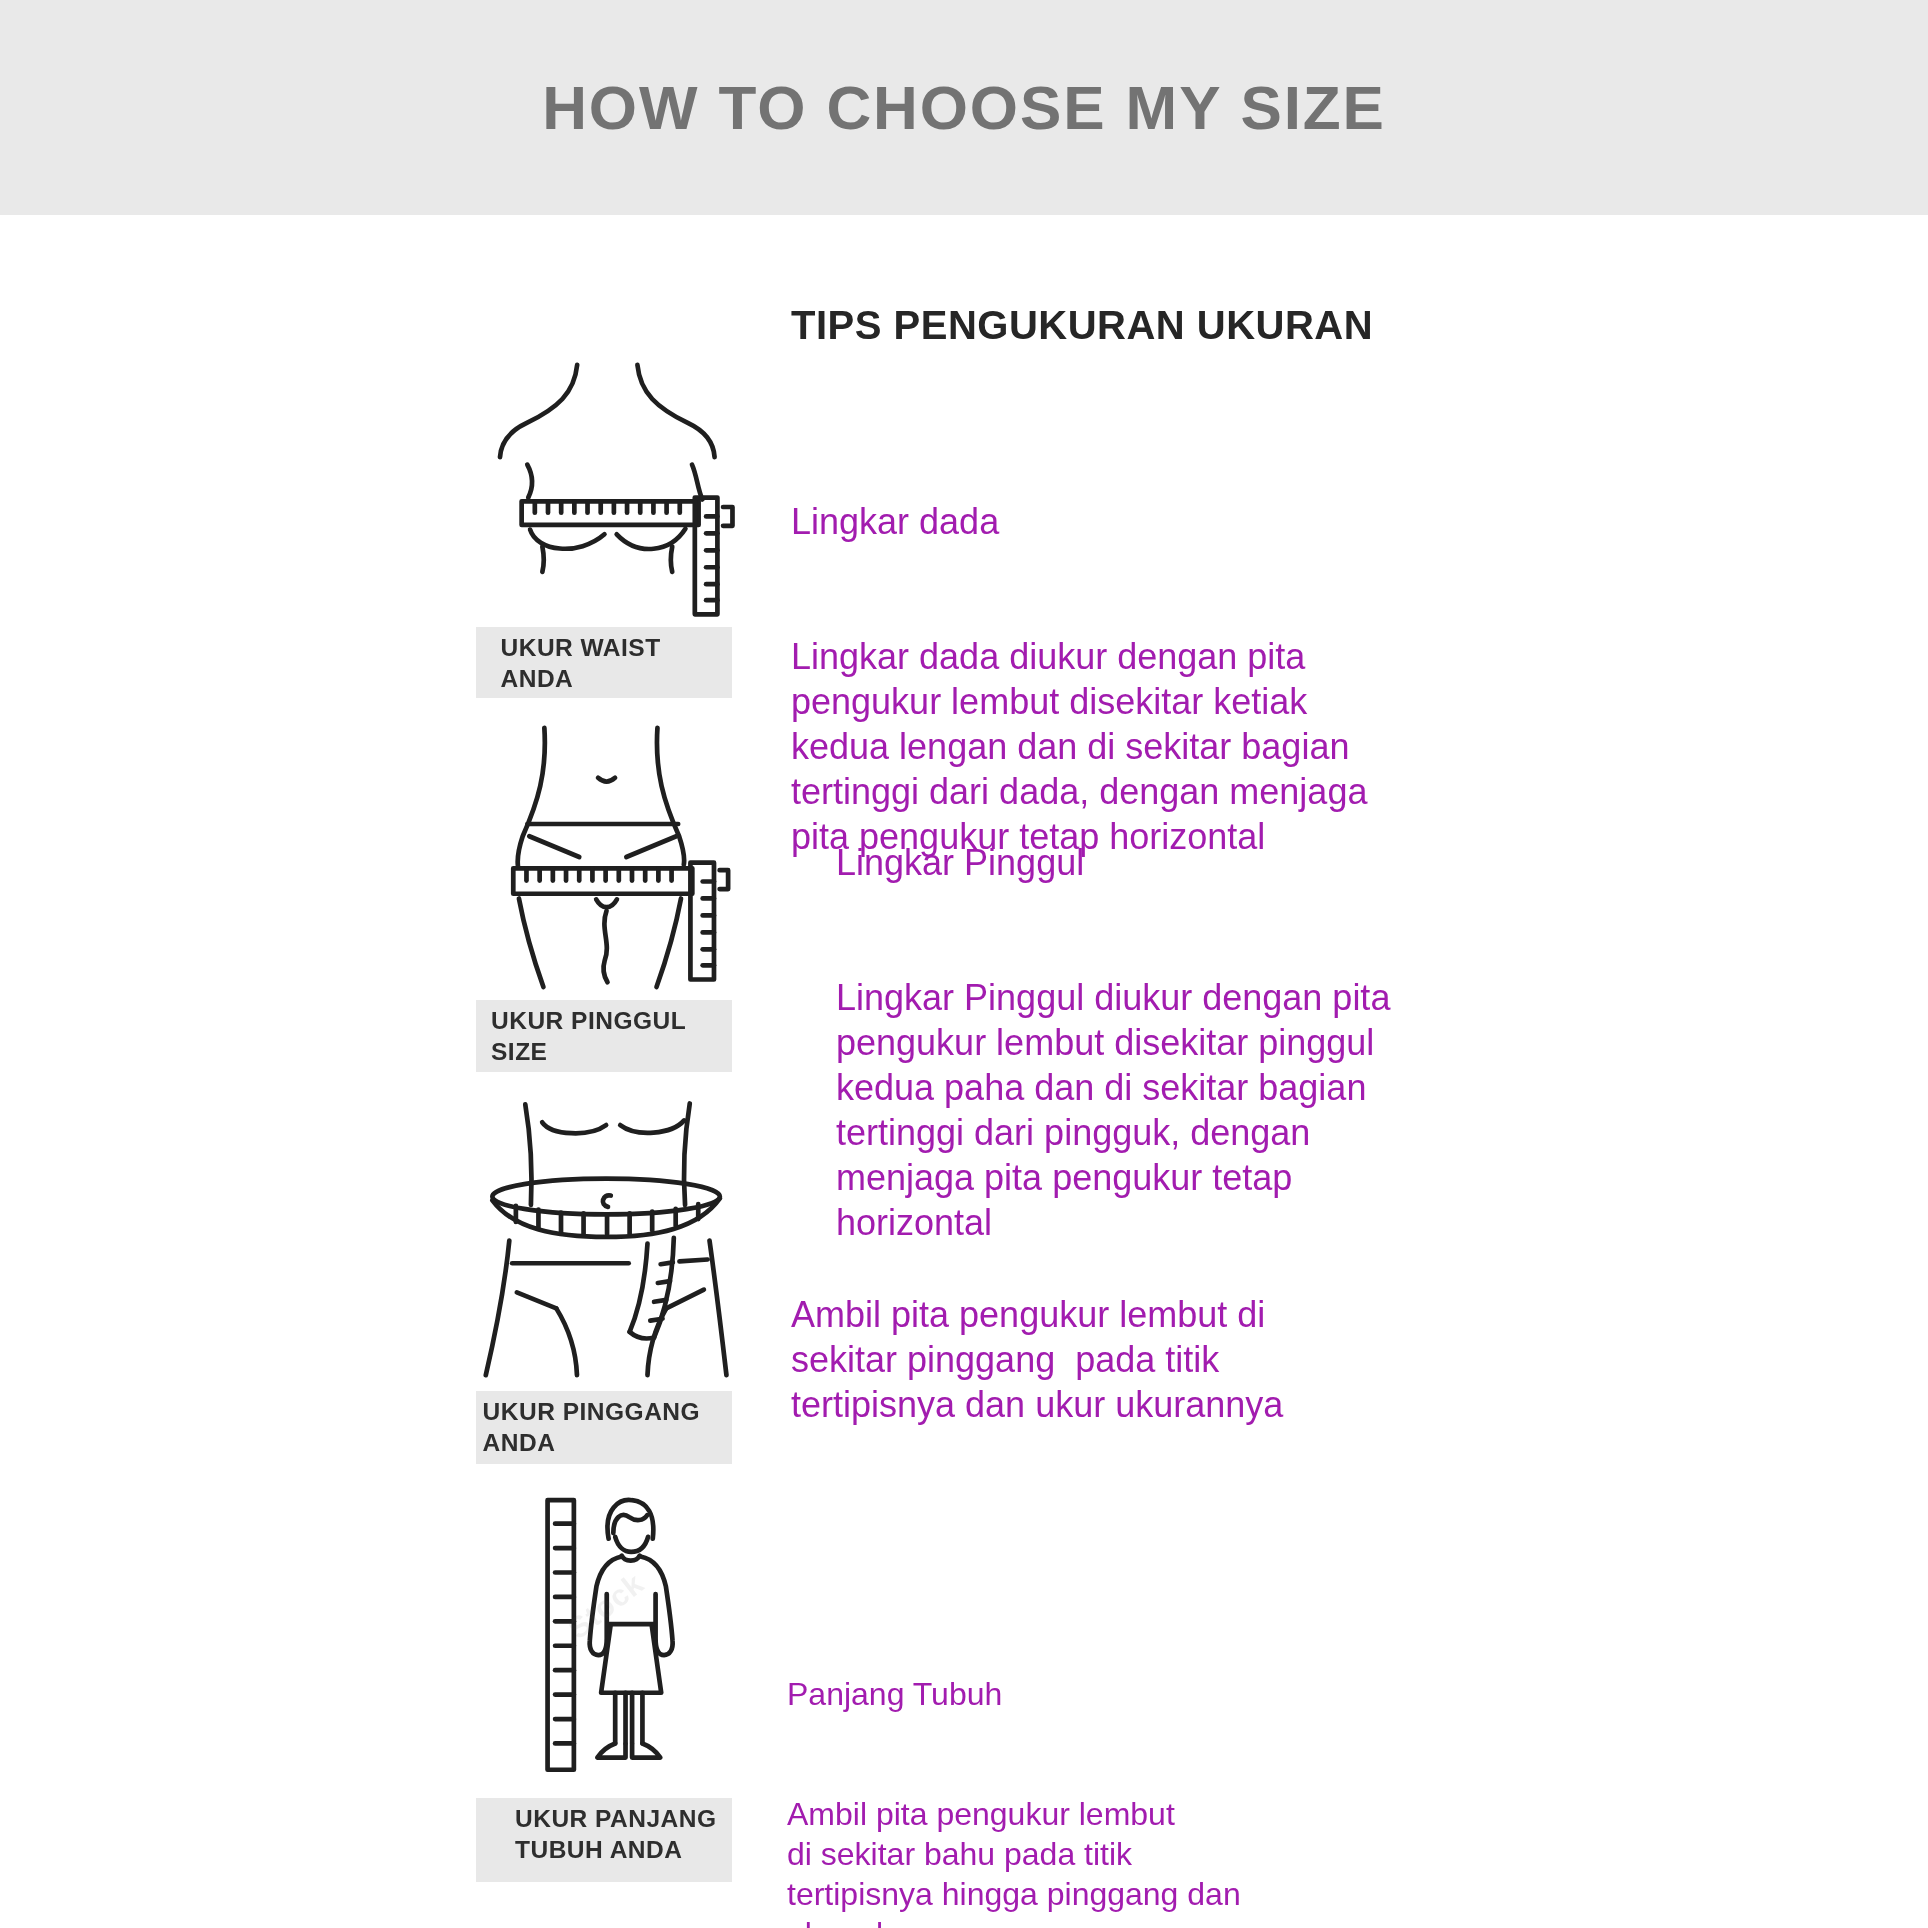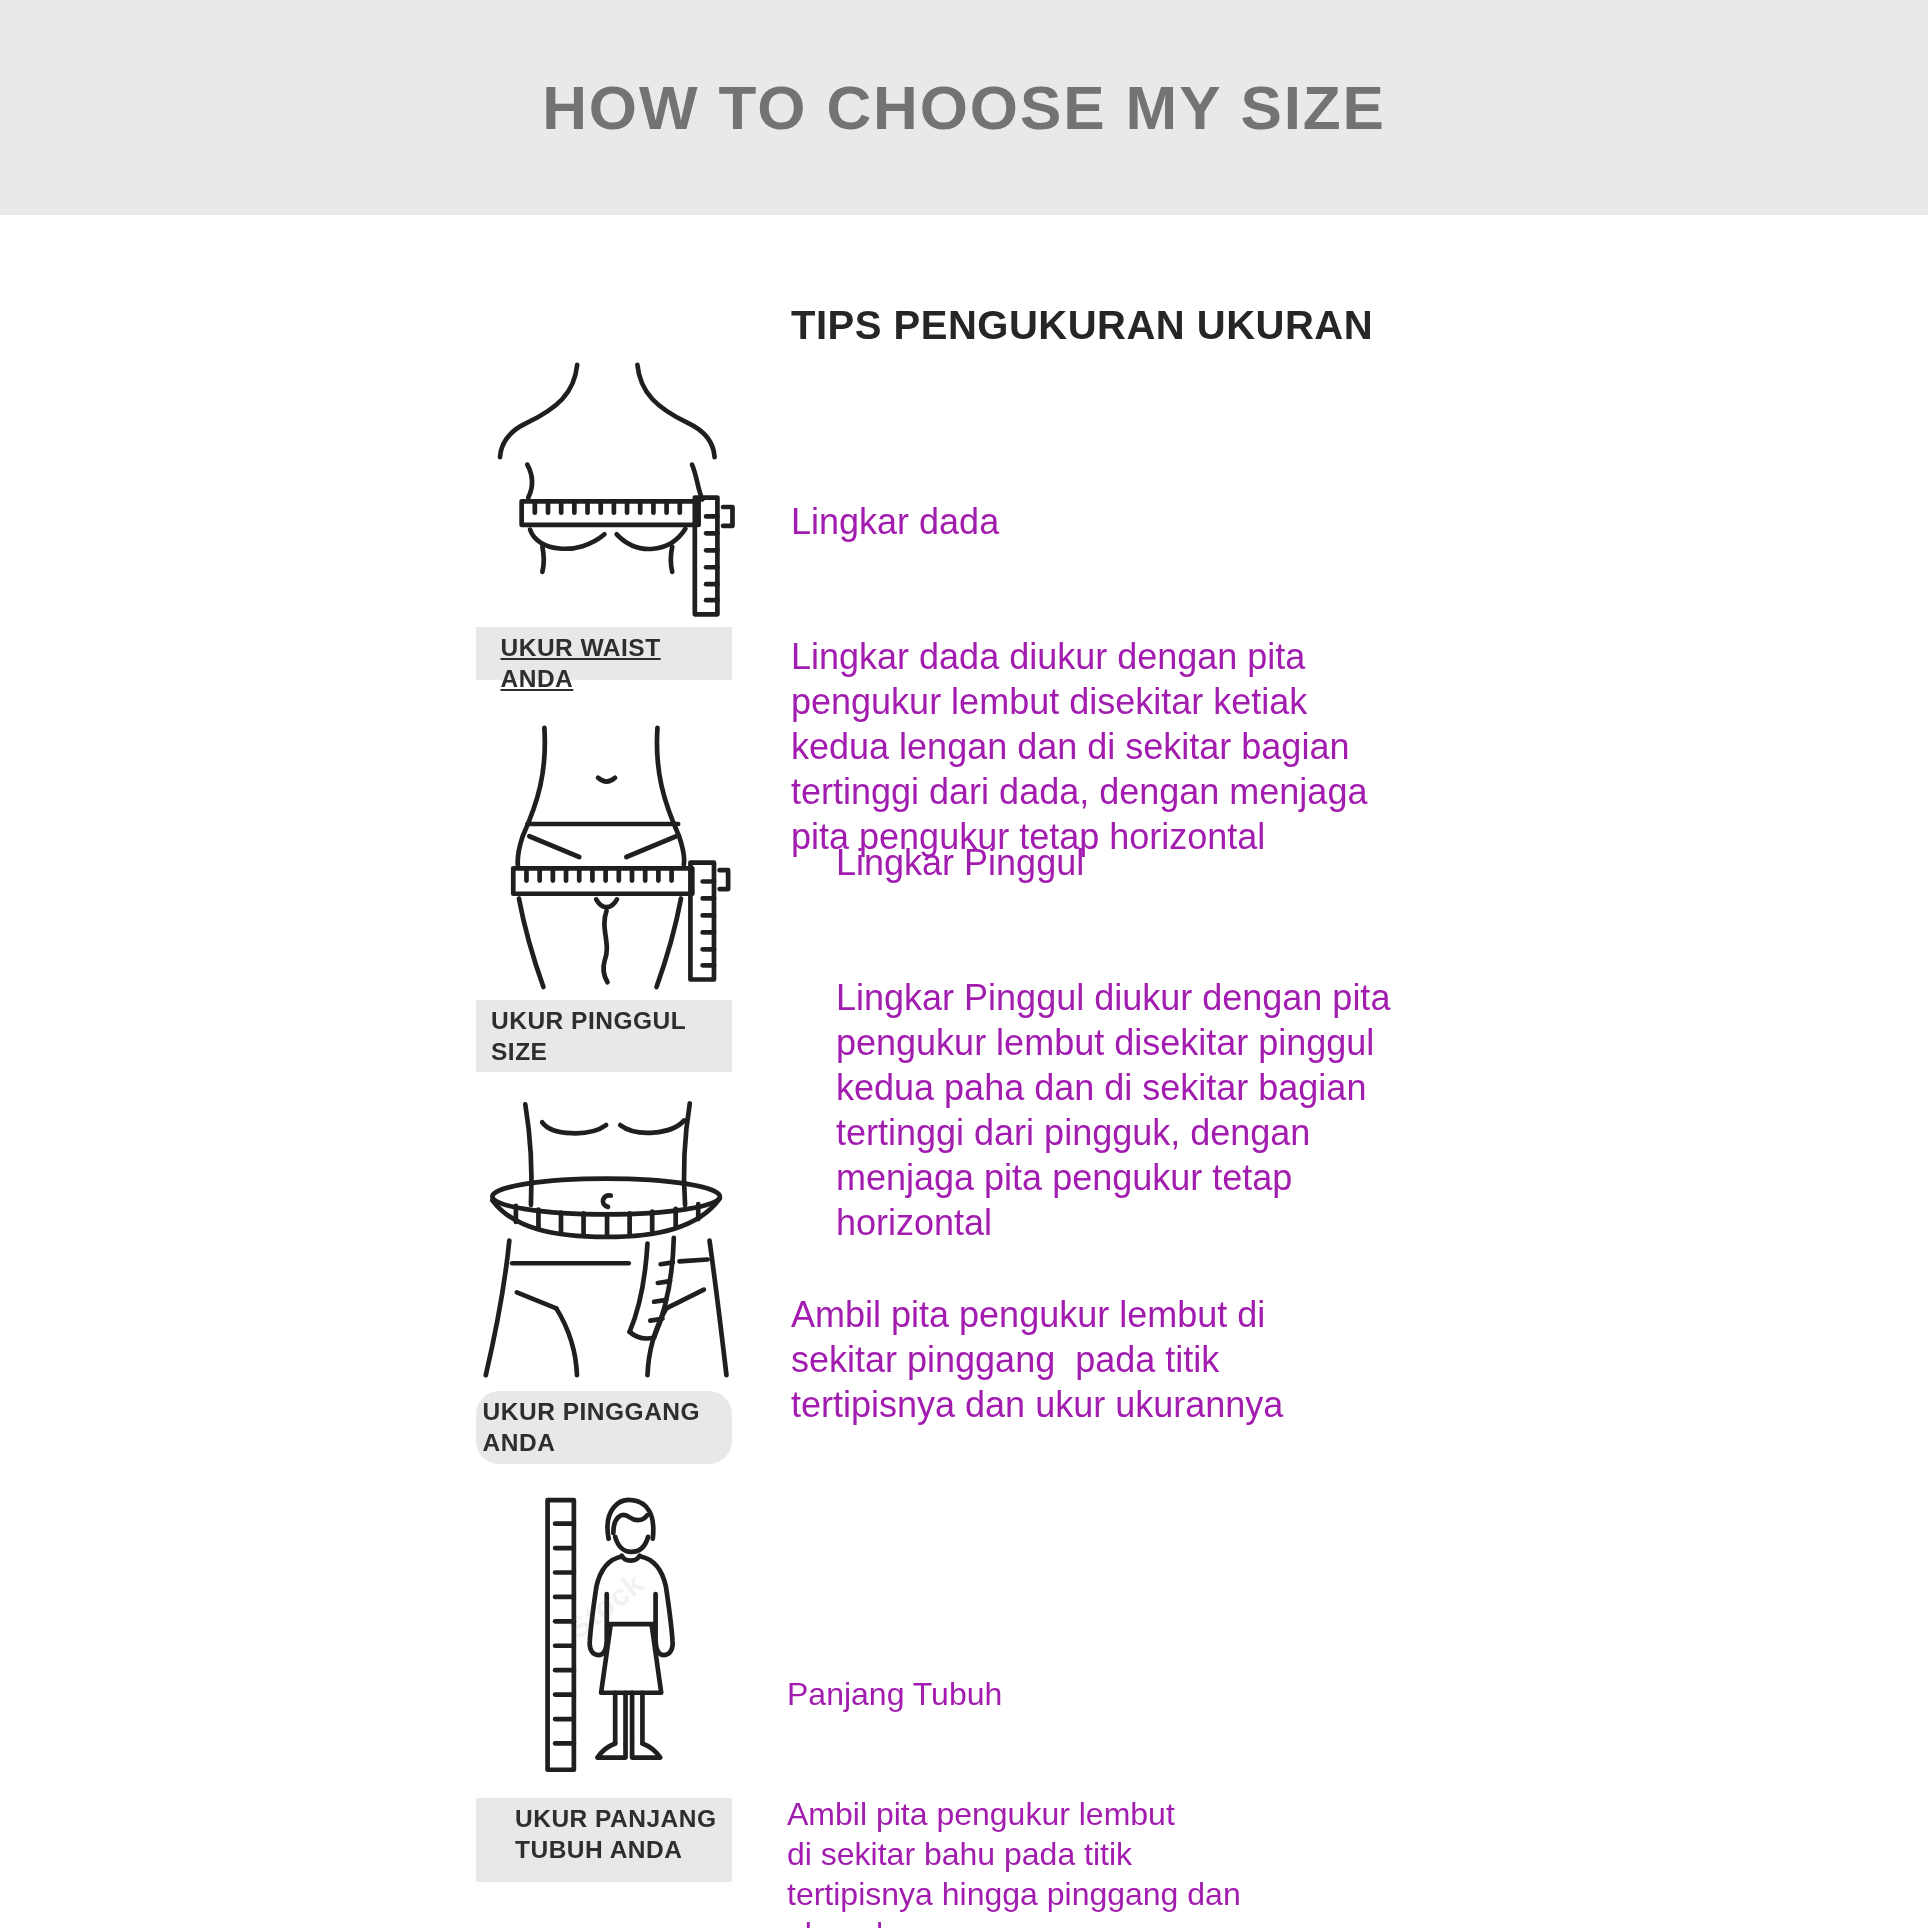--- a/index.html
+++ b/index.html
@@ -28,23 +28,23 @@
   .para-1{left:791px;top:409px;}
   .para-2{left:791px;top:750px;margin-left:45px;}
   .para-3{left:791px;top:1202px;}
   .para-4{left:787px;top:1594px;font-size:32px;line-height:40px;}
   
   .measure-label{
     background:#e8e8e8;width:256px;box-sizing:border-box;
     font-weight:700;font-size:24.5px;line-height:31px;letter-spacing:0.5px;color:#2e2e2e;
     white-space:pre-wrap;padding-top:4.7px;
   }
-  .label-1{left:476px;top:627px;height:53px;padding-left:24.5px;text-decoration:underline;}
+  .label-1{left:476px;top:627px;height:71px;padding-left:24.5px;}
   .label-2{left:476px;top:1000px;height:72px;padding-left:15px;}
-  .label-3{left:476px;top:1391px;height:73px;padding-left:6.6px;border-radius:23px;}
+  .label-3{left:476px;top:1391px;height:73px;padding-left:6.6px;}
   .label-4{left:476px;top:1798px;height:84px;padding-left:39px;}
   
   .illo{position:absolute;}
   .illo svg{display:block;overflow:visible;}
   .illo path,.illo line,.illo rect,.illo ellipse,.illo circle{
     fill:none;stroke:#1f1f1f;stroke-width:5;stroke-linecap:round;stroke-linejoin:round;
   }
   .illo-1{left:480px;top:363px;}
   .illo-2{left:485px;top:725px;}
   .illo-3{left:476px;top:1095px;}

